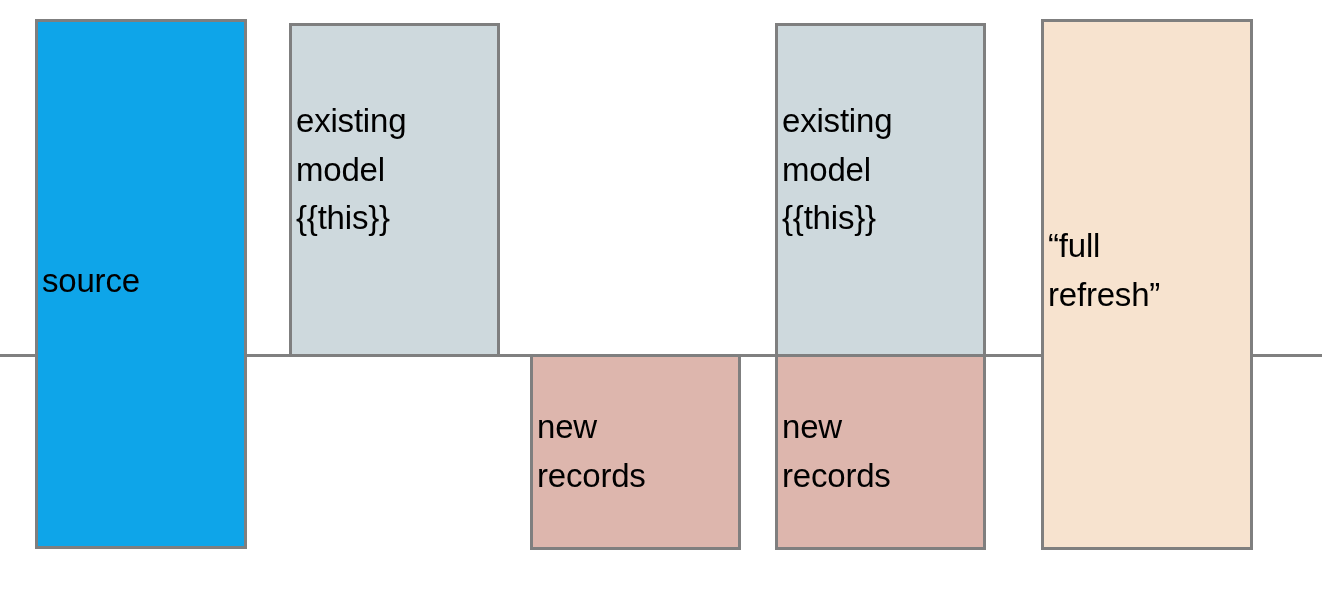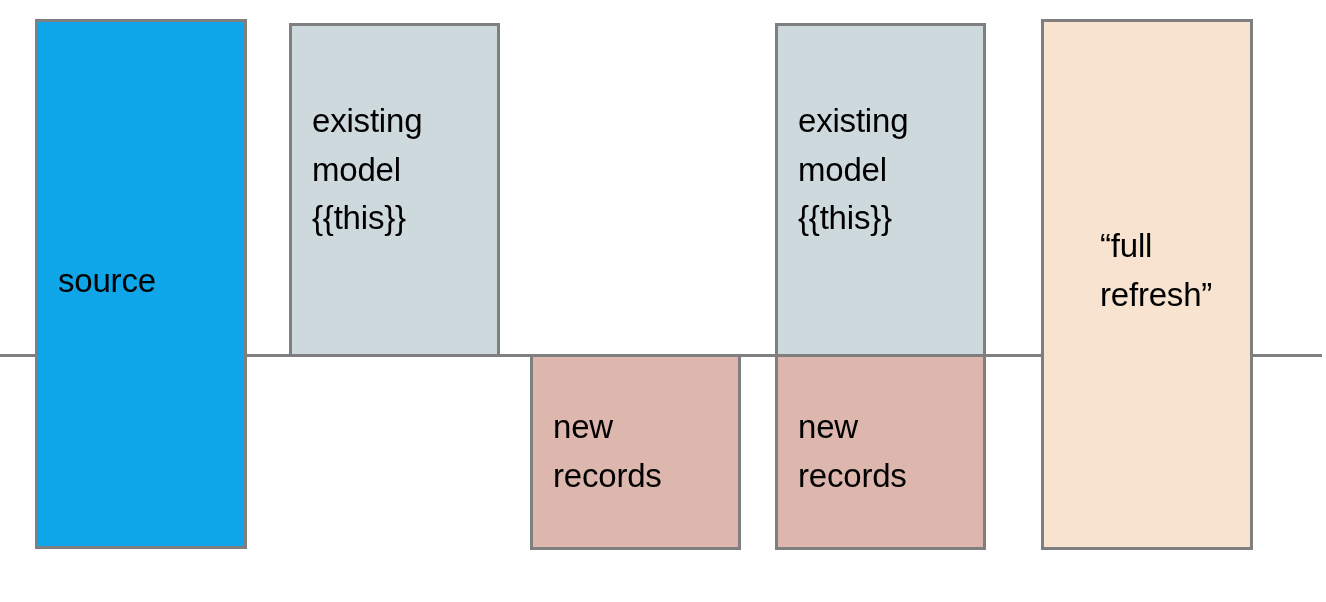--- a/index.html
+++ b/index.html
@@ -25,36 +25,36 @@
     box-sizing: border-box;
     border: 3px solid #7f7f7f;
     display: flex;
     align-items: center;
     justify-content: flex-start;
   }
   .node-label {
     font-size: 33px;
     line-height: 1.48;
     color: #000000;
-    padding-left: 20px;
+    padding-left: 4px;
     padding-right: 8px;
     white-space: pre-line;
     letter-spacing: -0.2px;
   }
   
   #node-source      { left: 35px;   top: 19px;  width: 212px; height: 530px; background: #0ea5e9; }
   #node-source .node-label { padding-bottom: 6px; }
   #node-existing-model-1 { left: 289px;  top: 23px;  width: 211px; height: 334px; background: #ced9dd; }
   #node-existing-model-1 .node-label { position: relative; top: -20px; }
   #node-new-records-1    { left: 530px;  top: 354px; width: 211px; height: 196px; background: #ddb6ad; }
   #node-existing-model-2 { left: 775px;  top: 23px;  width: 211px; height: 334px; background: #ced9dd; }
   #node-existing-model-2 .node-label { position: relative; top: -20px; }
   #node-new-records-2    { left: 775px;  top: 354px; width: 211px; height: 196px; background: #ddb6ad; }
   #node-full-refresh     { left: 1041px; top: 19px;  width: 212px; height: 531px; background: #f7e3cf; }
-  #node-full-refresh .node-label { position: relative; top: -14px; margin-left: 36px; }
+  #node-full-refresh .node-label { position: relative; top: -14px; }
 </style>
 </head>
 <body>
 
 <div id="canvas">
 
   <div class="axis-line" id="timeline-baseline" style="left:0px; top:354px; width:1322px;"></div>
 
   <div class="node" id="node-source">
     <div class="node-label">source</div>

